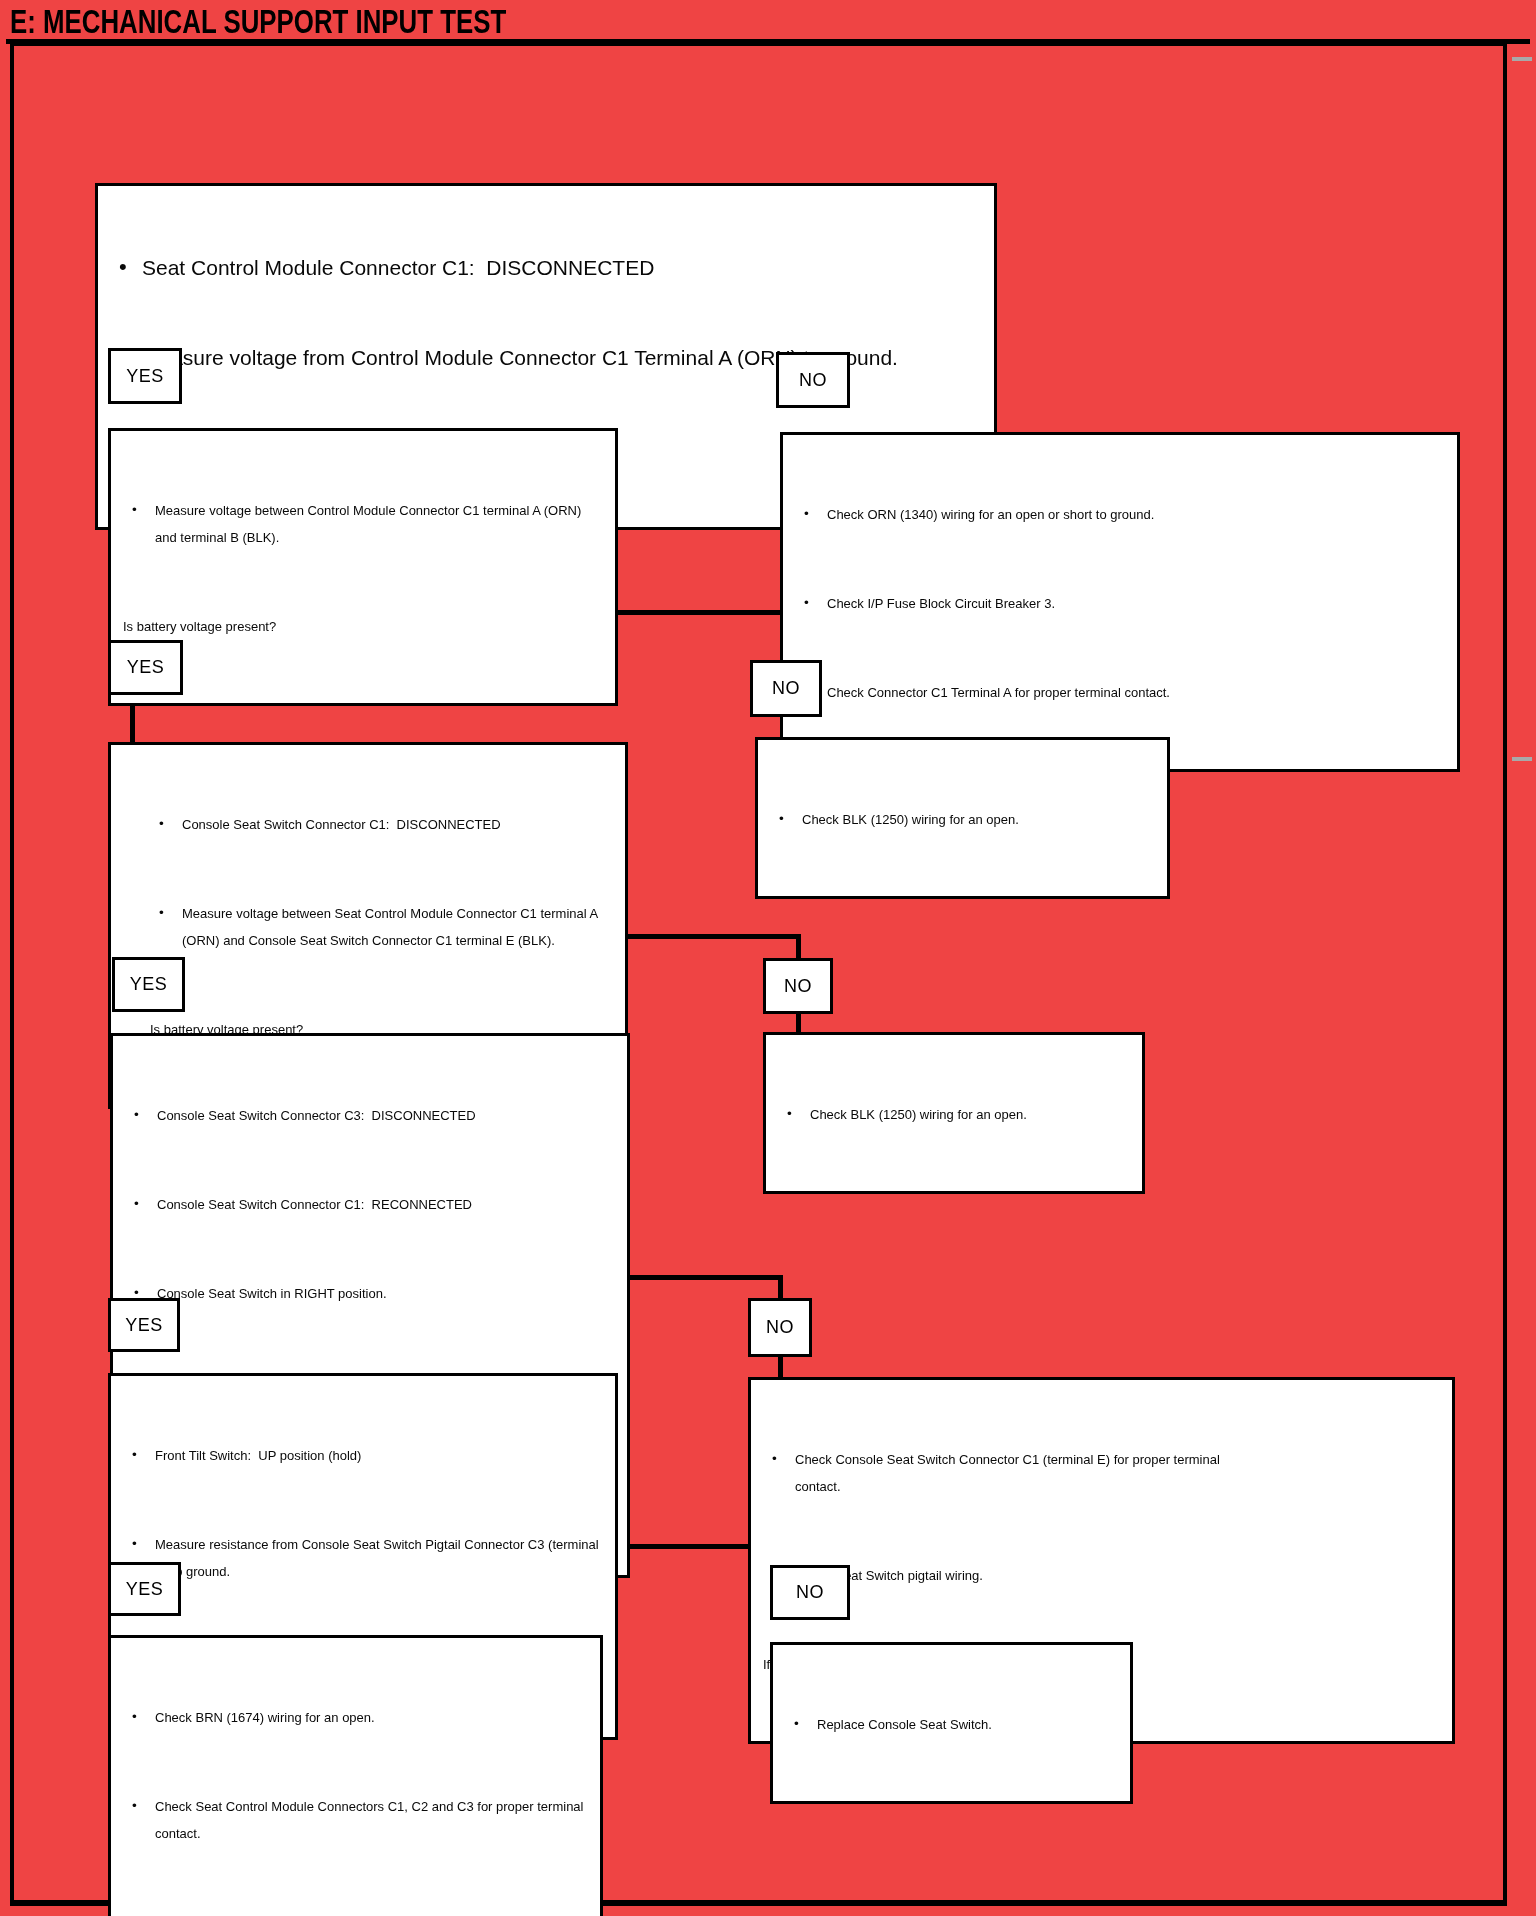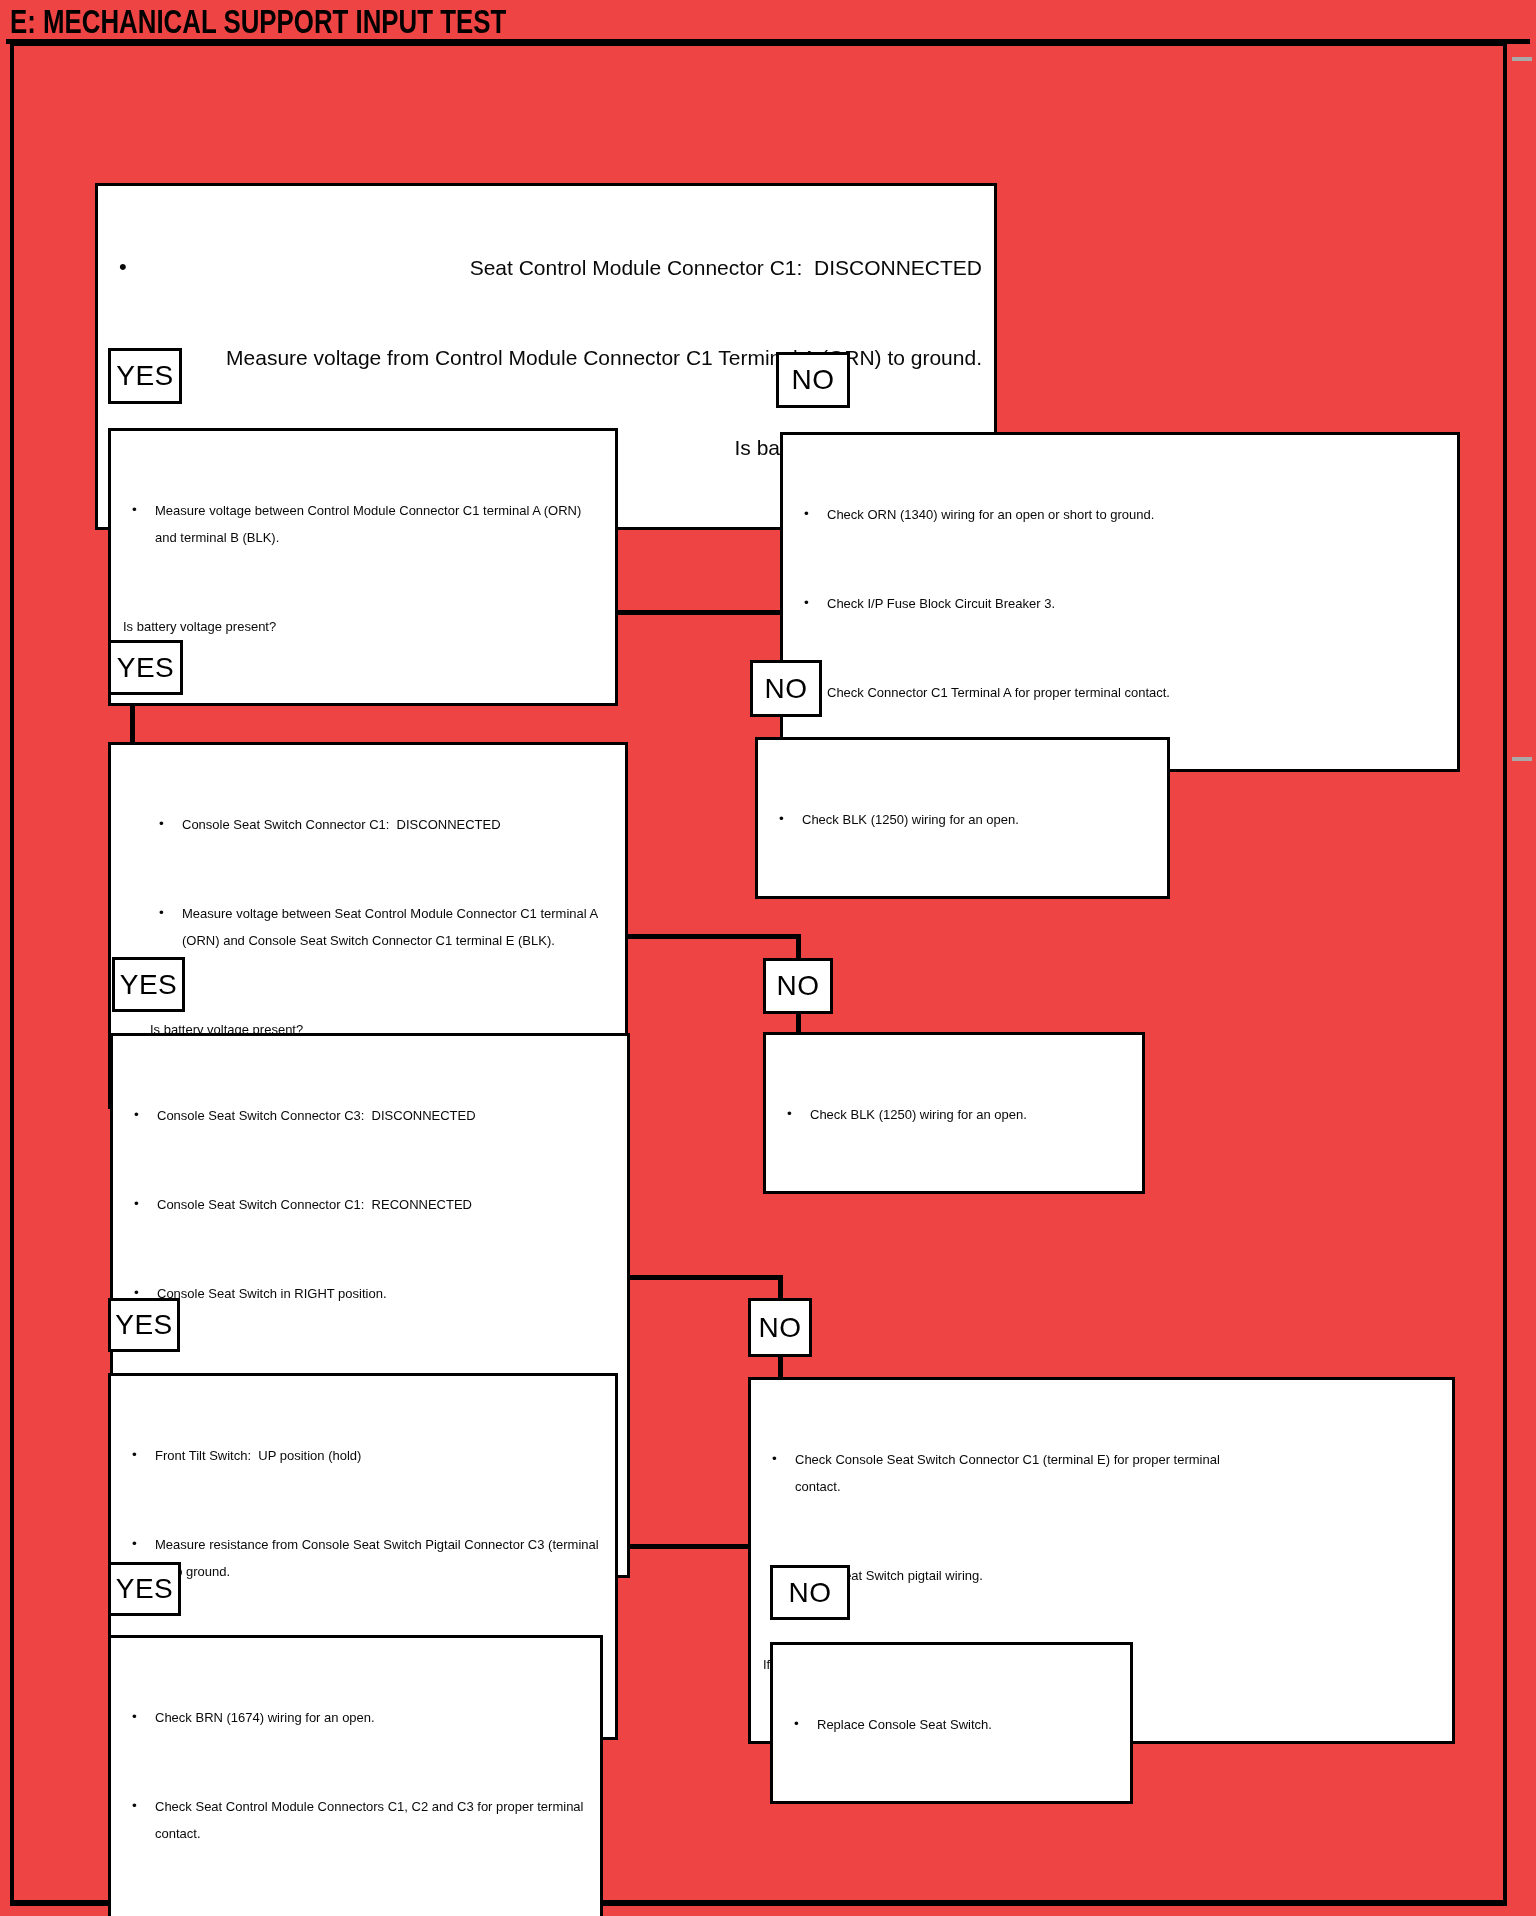--- a/index.html
+++ b/index.html
@@ -33,21 +33,21 @@
   .bullet { position:relative; padding-left:32px; margin-bottom:8px; }
   .q.big .bullet { margin-bottom:6px; }
   .bullet:last-child { margin-bottom:0; }
   .bullet::before {
     content:"\2022"; position:absolute; left:9px; top:-1px; font-size:1.05em;
   }
   .tail { margin-top:0; }
   .d {
     position:absolute; background:#fff; border:3px solid #000; box-sizing:border-box;
     display:flex; align-items:center; justify-content:center;
-    font-size:28px; letter-spacing:0.5px; color:#000;
+    font-size:18px; letter-spacing:0.5px; color:#000;
   }
   .artifact { position:absolute; background:#a9a9a9; }
 </style>
 </head>
 <body>
 
 <div class="page">
 
   <div class="title">E:  MECHANICAL SUPPORT INPUT TEST</div>
   <div class="title-rule"></div>
@@ -79,21 +79,21 @@
   <div class="ln" style="left:778px; top:1275px; width:5px;   height:29px;"></div>
   <div class="ln" style="left:130px; top:1348px; width:5px;   height:31px;"></div>
   <div class="ln" style="left:778px; top:1353px; width:5px;   height:30px;"></div>
 
   <div class="ln" style="left:130px; top:1514px; width:5px;   height:54px;"></div>
   <div class="ln" style="left:130px; top:1544px; width:678px; height:5px;"></div>
   <div class="ln" style="left:803px; top:1544px; width:5px;   height:27px;"></div>
   <div class="ln" style="left:130px; top:1612px; width:5px;   height:29px;"></div>
   <div class="ln" style="left:803px; top:1616px; width:5px;   height:32px;"></div>
 
-  <div class="q big" style="left:95px; top:183px; width:902px; min-height:117px;text-align:right;">
+  <div class="q big" style="left:95px; top:183px; width:902px; min-height:117px;">
     <div class="bullet">Seat Control Module Connector C1:  DISCONNECTED</div>
     <div class="bullet">Measure voltage from Control Module Connector C1 Terminal A (ORN) to ground.</div>
     <div class="tail">Is battery voltage present?</div>
   </div>
 
   <div class="d" style="left:108px; top:348px; width:74px; height:56px;">YES</div>
   <div class="d" style="left:776px; top:352px; width:74px; height:56px;">NO</div>
 
   <div class="q" style="left:108px; top:428px; width:510px; min-height:110px;">
     <div class="bullet">Measure voltage between Control Module Connector C1 terminal A (ORN) and terminal B (BLK).</div>

